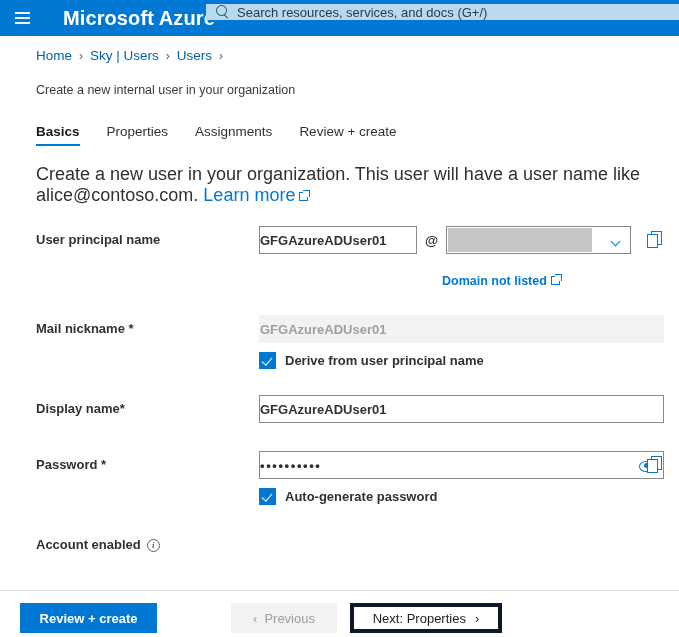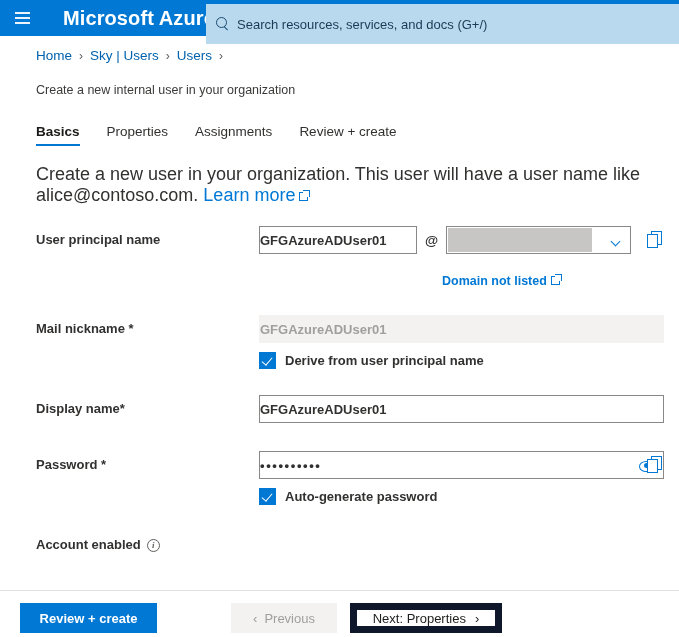--- a/index.html
+++ b/index.html
@@ -32,21 +32,21 @@
   .brand {
     color: #ffffff;
     font-size: 20px; font-weight: bold;
     letter-spacing: .1px;
     margin-left: 19px;
     white-space: nowrap;
     cursor: pointer;
   }
   .searchbox {
     position: absolute; left: 206px; top: 4px;
-    width: 473px; height: 40px;
+    width: 473px; height: 16px;
     background: #b9d9ee;
     display: flex; align-items: center;
     padding-left: 9px;
     cursor: text;
   }
   .search-icon {
     width: 14px; height: 14px;
     flex: 0 0 14px;
     position: relative;
     margin-right: 8px;
@@ -344,21 +344,21 @@
     background: #f3f2f1;
     color: #a19f9d;
     border: none;
     gap: 7px;
   }
   .btn-outline {
     left: 350px; top: 12px;
     width: 152px;
     background: #ffffff;
     color: #201f1e;
-    border: 7px solid #0f172a;
+    border: 4px solid #0f172a;
     gap: 9px;
   }
   .arrow-l, .arrow-r {
     font-size: 13px;
     line-height: 1;
   }
 </style>
 </head>
 <body>
 

